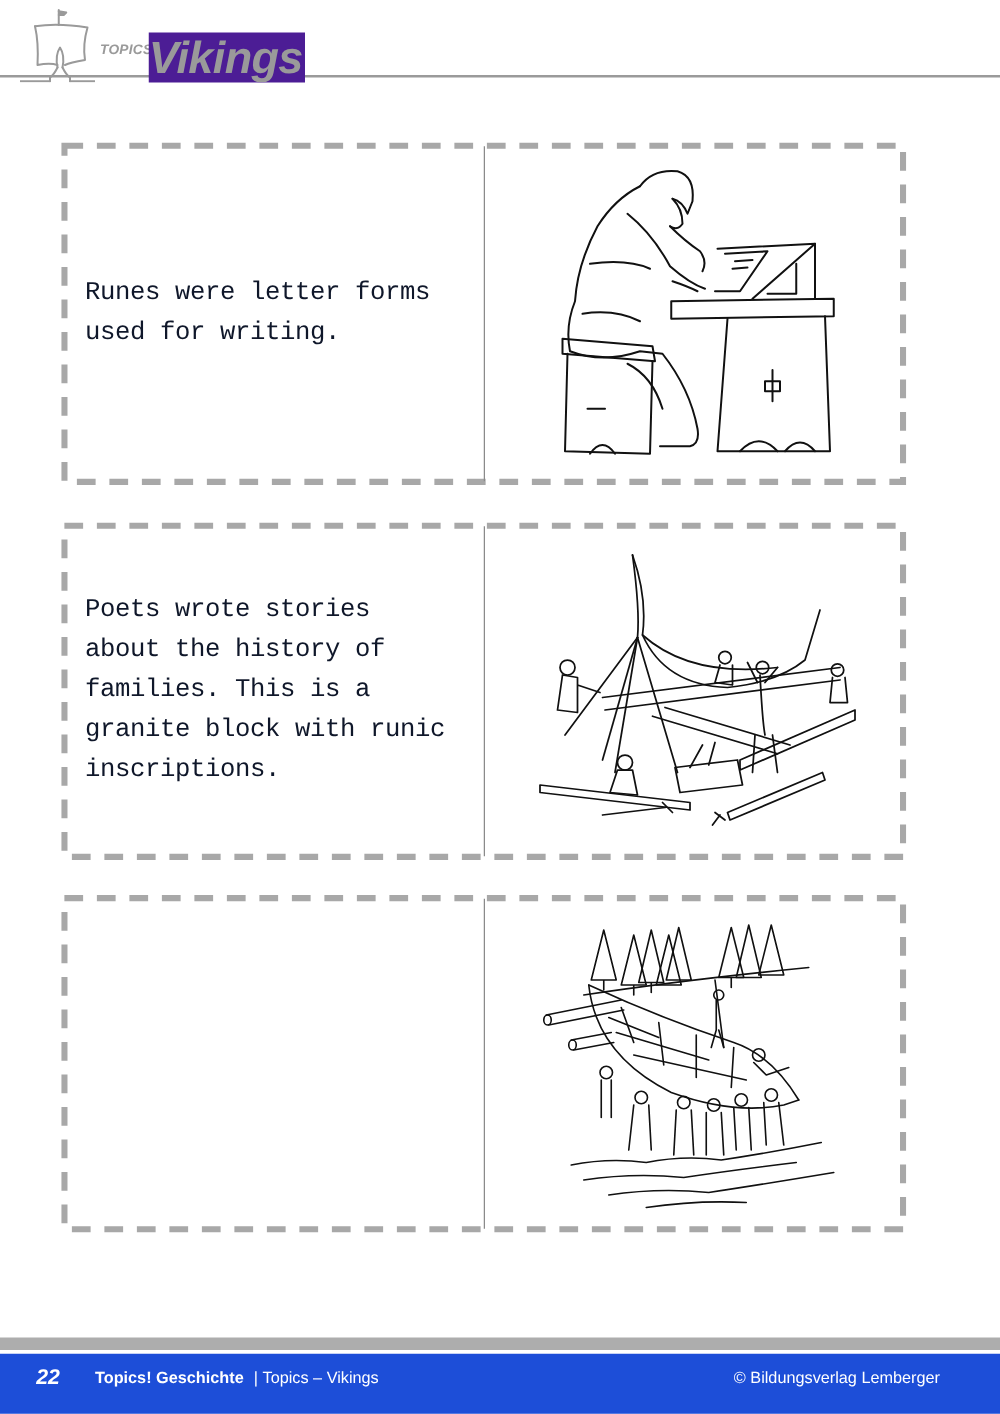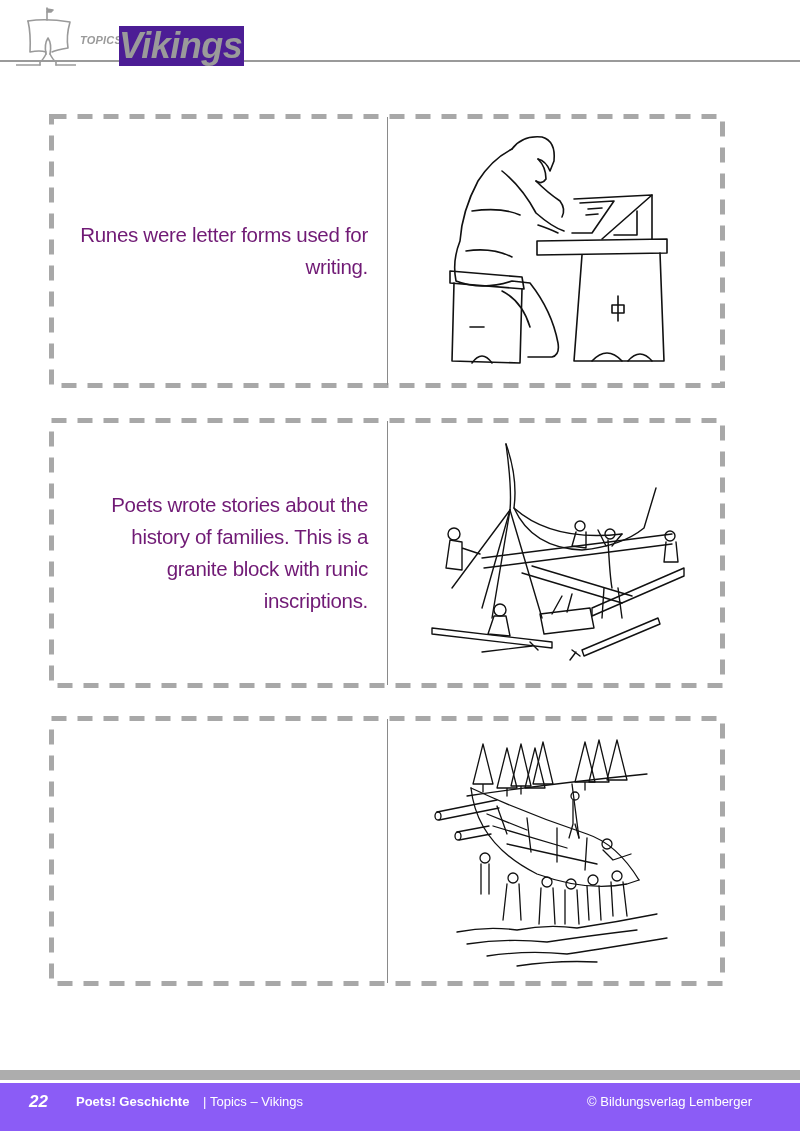--- a/index.html
+++ b/index.html
@@ -15,34 +15,34 @@
     .title { position: absolute; left: 119px; top: 26px; font-family: "Liberation Sans", sans-serif;
              font-style: italic; font-weight: bold; font-size: 36px; color: #9a9a9a; line-height: 40px;
              letter-spacing: -0.5px; background: #4c1d95; padding-right: 2px; }
 
     
     .card { position: absolute; left: 49px; width: 676px; box-sizing: border-box; }
     .card .border { position: absolute; inset: 0; }
     .card .divider { position: absolute; left: 338px; top: 3px; bottom: 3px; width: 1px; background: #8a8a8a; }
     .card .text-cell { position: absolute; left: 0; top: 0; width: 338px; height: 100%;
                        display: flex; align-items: center; justify-content: center; }
-    .card .text { font-family: Liberation Sans, sans-serif; font-size: 20.5px; line-height: 32px;
-                  text-align: right; color: #701a75; width: 300px; letter-spacing: -0.3px; }
+    .card .text { font-family: Liberation Mono, monospace; font-size: 20.5px; line-height: 32px;
+                  text-align: left; color: #0f172a; width: 300px; letter-spacing: -0.3px; }
     .card .image-cell { position: absolute; left: 339px; top: 0; width: 337px; height: 100%;
                         display: flex; align-items: center; justify-content: center; }
     .card svg.illus { display: block; }
 
     #card-1 { top: 114px; height: 274px; }
     #card-2 { top: 418px; height: 270px; }
     #card-3 { top: 716px; height: 270px; }
 
     
     .footer-top { position: absolute; left: 0; top: 1070px; width: 800px; height: 10px; background: #adadad; }
     .footer-gap { position: absolute; left: 0; top: 1080px; width: 800px; height: 3px; background: #ffffff; }
-    .footer { position: absolute; left: 0; top: 1083px; width: 800px; height: 48px; background: #8b5cf6; color: #ffffff;
+    .footer { position: absolute; left: 0; top: 1083px; width: 800px; height: 48px; background: #1d4ed8; color: #ffffff;
               font-family: "Liberation Sans", sans-serif; }
     .page-num { position: absolute; left: 29px; top: 9px; font-size: 17px; font-weight: bold; font-style: italic; }
     .book-title { position: absolute; left: 76px; top: 11px; font-size: 13px; font-weight: bold; }
     .sep { position: absolute; left: 203px; top: 11px; font-size: 13px; }
     .book-sub { position: absolute; left: 210px; top: 11px; font-size: 13px; text-align: center; }
     .copyright { position: absolute; right: 48px; top: 11px; font-size: 13px; }
   </style>
 </head>
 <body>
 
@@ -212,17 +212,17 @@
         <path d="M90 232 Q130 226 170 228"></path>
       </g>
     </svg>
   </div>
 </div>
 
 <div class="footer-top"></div>
 <div class="footer-gap"></div>
 <div class="footer">
   <span class="page-num">22</span>
-  <span class="book-title">Poets! Geschichte</span>
+  <span class="book-title">Topics! Geschichte</span>
   <span class="sep">|</span>
   <span class="book-sub">Topics – Vikings</span>
   <span class="copyright">© Bildungsverlag Lemberger</span>
 </div>
 
 </body></html>

